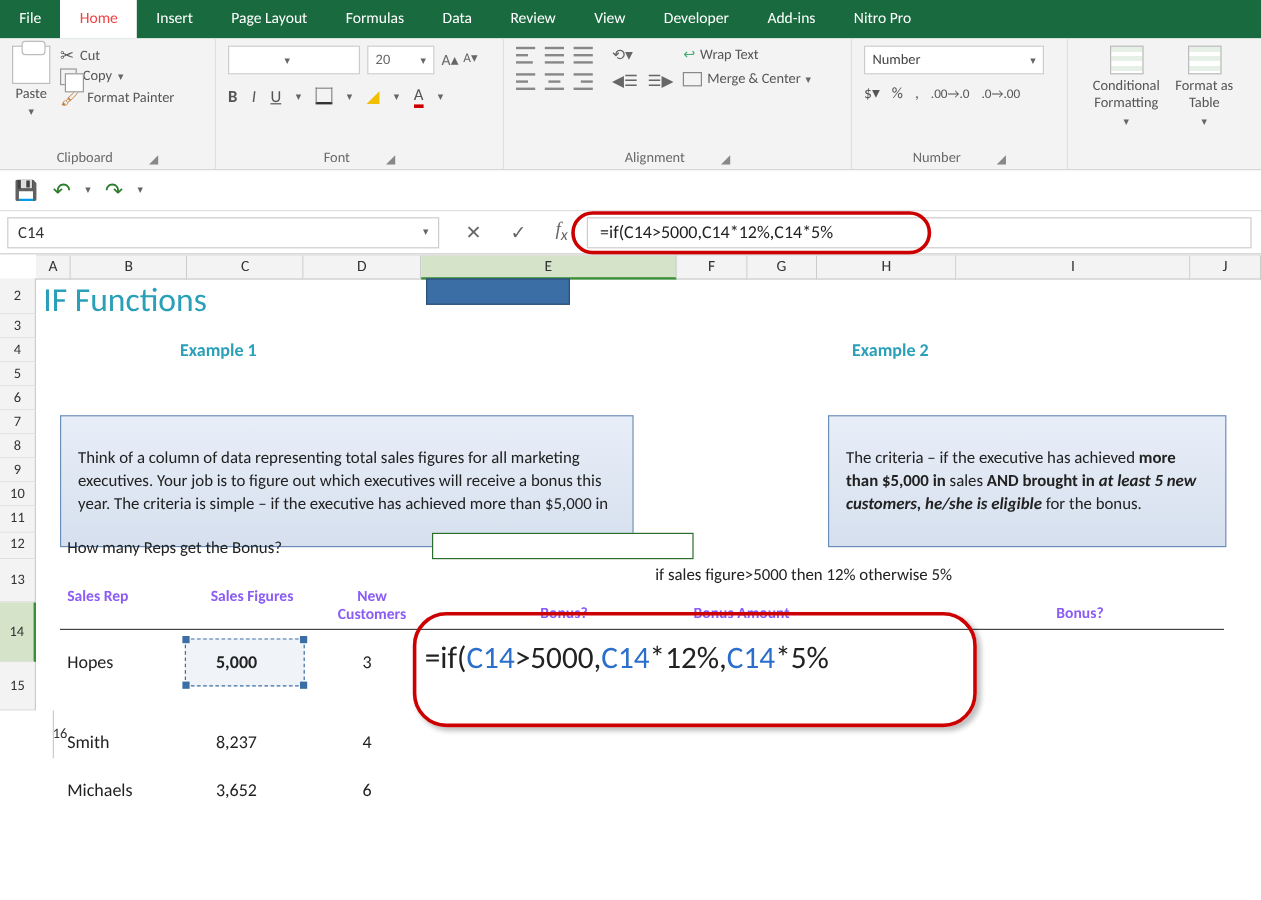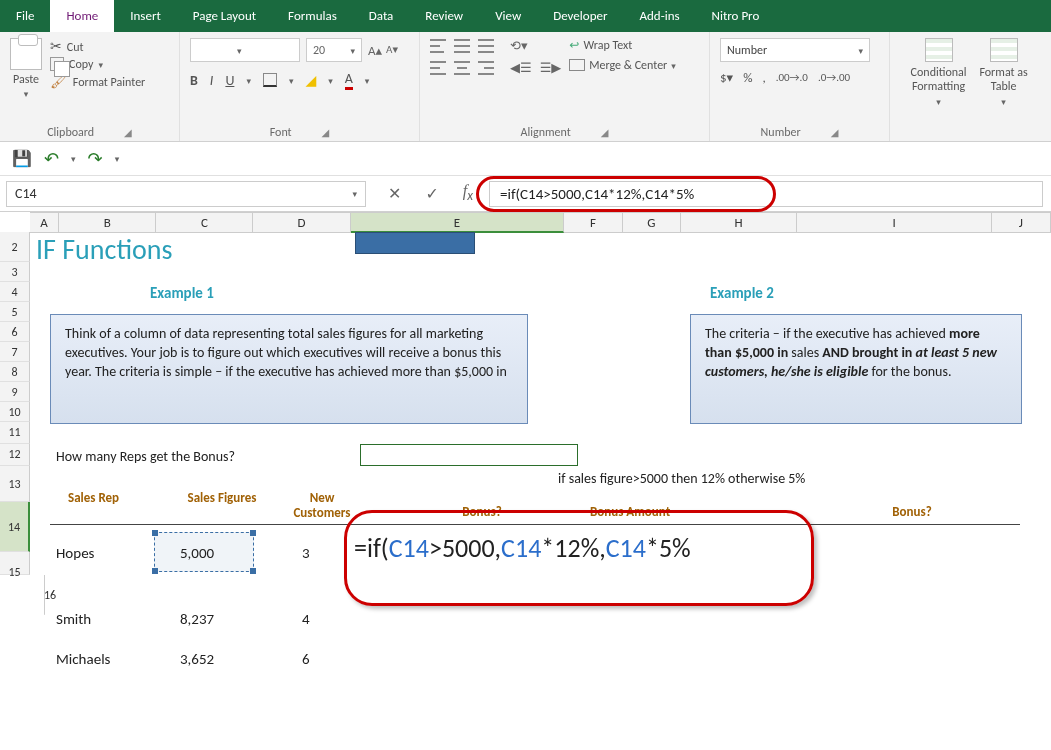--- a/index.html
+++ b/index.html
@@ -1,21 +1,21 @@
 <!DOCTYPE html>
 <html><head>
 <meta charset="utf-8">
 <style>
   * { box-sizing: border-box; margin: 0; padding: 0; font-family: "Segoe UI", Calibri, sans-serif; }
   body { background: #fff; font-size: 13px; overflow: hidden; width: 1051px; height: 750px; }
 
   
   .tabs { display:flex; background:#1a6a3f; color:#fff; height:32px; align-items:stretch; }
   .tab  { padding:8px 16px; cursor:pointer; font-size:13px; }
-  .tab.active { background:#fff; color:#701a75; }
+  .tab.active { background:#fff; color:#ef4444; }
 
   
   .ribbon { display:flex; background:#f3f3f3; border-bottom:1px solid #d0d0d0; height:110px; }
   .group  { border-right:1px solid #e0e0e0; padding:6px 10px 2px 10px; display:flex; flex-direction:column; justify-content:space-between; }
   .group-label { text-align:center; color:#6a6a6a; font-size:12px; padding-top:2px; display:flex; justify-content:center; align-items:center; gap:30px;}
   .group-label .dlauncher { font-size:10px; color:#888; }
   .paste-block { display:flex; gap:8px; align-items:flex-start; }
   .paste-btn { display:flex; flex-direction:column; align-items:center; gap:2px; color:#555; font-size:12px;}
   .paste-icon { width:32px; height:32px; background:#fff; border:1px solid #bdbdbd; position:relative;}
   .paste-icon::before{content:"";position:absolute;top:-5px;left:7px;width:18px;height:10px;border:1px solid #bdbdbd;border-radius:3px;background:#fff;}
@@ -71,26 +71,26 @@
   .rowhead-col { position:absolute; left:0; top:20px; width:30px;}
   .rowhead { height:20px; border-right:1px solid #ccc; border-bottom:1px solid #e0e0e0; background:#f3f3f3; text-align:center; font-size:12px; color:#333; line-height:20px;}
   .rowhead.tall { height:22px;}
   .rowhead.sel { background:#d5e3c8; border-right:2px solid #3b8e3b;}
 
   .cells { position:absolute; left:30px; top:20px; right:0;}
   .title-cell { color:#2a9fb8; font-size:28px; font-family:Calibri; padding-left:6px; height:30px;}
   .floating-rect { position:absolute; top:0px; width:120px; height:22px; background:#3a6ea5; border:1px solid #2a4e75;}
 
   .hdr { color:#2a9fb8; font-weight:bold; font-size:15px; text-align:center;}
-  .infobox { position:absolute; background:linear-gradient(#e8eef8,#d6e0ee); border:1px solid #6a8bb8; padding:10px 14px; font-size:14px; color:#222; line-height:1.35;}
+  .infobox { position:absolute; background:linear-gradient(#e8eef8,#d6e0ee); border:1px solid #6a8bb8; padding:26px 14px; font-size:14px; color:#222; line-height:1.35;margin-top:32px;}
 
   .q-row { position:absolute; font-size:14px; color:#222;}
   .bonus-inputbox { position:absolute; border:1px solid #2b6e2b; background:#fff; width:218px; height:22px;}
 
-  .tbl-head { position:absolute; font-size:13px; font-weight:bold; color:#a16207; text-align:center;margin-left:12px;}
+  .tbl-head { position:absolute; font-size:13px; font-weight:bold; color:#8b5cf6; text-align:center;}
   .tbl-cell { position:absolute; font-size:15px; color:#222;}
 
   .sel-cell { position:absolute; border:1px dashed #3a6ea5; background:rgba(58,110,165,0.08);}
   .sel-cell .handle { position:absolute; width:6px;height:6px;background:#3a6ea5;}
 
   .formula-float { position:absolute; font-family:Calibri; font-size:26px; color:#222;}
   .formula-float .ref{color:#2b6ecb;}
   .tooltip { position:absolute; background:#f7f7ef; border:1px solid #bbb; font-size:12px; padding:3px 6px; color:#333;}
   .tooltip b{font-weight:bold;}
   .big-ring { position:absolute; border:3px solid #c00; border-radius:28px; box-shadow:3px 3px 4px rgba(0,0,0,0.25); pointer-events:none;}
@@ -322,56 +322,56 @@
     <div class="rowhead">5</div>
     <div class="rowhead">6</div>
     <div class="rowhead">7</div>
     <div class="rowhead">8</div>
     <div class="rowhead">9</div>
     <div class="rowhead">10</div>
     <div class="rowhead tall">11</div>
     <div class="rowhead tall">12</div>
     <div class="rowhead" style="height:36px;line-height:36px;">13</div>
     <div class="rowhead sel" style="height:50px;line-height:50px;">14</div>
-    <div class="rowhead" style="height:23px;line-height:40px;">15</div>
+    <div class="rowhead" style="height:40px;line-height:40px;">15</div>
     <div class="rowhead" style="height:40px;line-height:40px;margin-left:44px;">16</div>
   </div>
 
   <div class="cells">
     <div class="title-cell">IF Functions</div>
     <div class="floating-rect" style="left:325px;"></div>
 
     <div class="hdr" style="position:absolute;top:52px;left:120px;">Example 1</div>
     <div class="hdr" style="position:absolute;top:52px;left:680px;">Example 2</div>
 
     <div class="infobox" style="top:82px;left:20px;width:478px;height:110px;">Think of a column of data representing total sales figures for all marketing executives. Your job is to figure out which executives will receive a bonus this year. The criteria is simple – if the executive has achieved more than $5,000 in</div>
     <div class="infobox" style="top:82px;left:660px;width:332px;height:110px;">
       <span>The criteria – if the executive has achieved </span><b>more than $5,000 in</b><span> sales </span><b>AND brought in </b><b><i>at least 5 new customers, he/she is eligible</i></b><span> for the bonus.</span>
     </div>
 
     <div class="q-row" style="top:216px;left:26px;font-weight:500;">How many Reps get the Bonus?</div>
     <div class="bonus-inputbox" style="top:212px;left:330px;"></div>
-    <div class="q-row" style="top:238px;left:528px;">if sales figure&gt;5000 then 12% otherwise 5%</div>
+    <div class="q-row" style="top:238px;left:516px;">if sales figure&gt;5000 then 12% otherwise 5%</div>
 
     <div class="tbl-head" style="top:258px;left:26px;width:60px;text-align:left;">Sales Rep</div>
     <div class="tbl-head" style="top:258px;left:140px;width:80px;">Sales Figures</div>
     <div class="tbl-head" style="top:258px;left:240px;width:80px;">New Customers</div>
     <div class="tbl-head" style="top:272px;left:400px;width:80px;">Bonus?</div>
     <div class="tbl-head" style="top:272px;left:548px;width:120px;text-align:left;">Bonus Amount</div>
     <div class="tbl-head" style="top:272px;left:830px;width:80px;">Bonus?</div>
     <div class="thin-under" style="top:292px;left:20px;width:970px;"></div>
 
     <div class="tbl-cell" style="top:312px;left:26px;">Hopes</div>
     <div class="sel-cell" style="top:300px;left:124px;width:100px;height:40px;">
       <div class="handle" style="top:-3px;left:-3px;"></div>
         <div class="handle" style="top:-3px;right:-3px;"></div>
       <div class="handle" style="bottom:-3px;left:-3px;"></div>
         <div class="handle" style="bottom:-3px;right:-3px;"></div>
     </div>
-    <div class="tbl-cell" style="top:312px;left:150px;font-weight:400;">5,000</div>
+    <div class="tbl-cell" style="top:312px;left:150px;font-weight:700;">5,000</div>
     <div class="tbl-cell" style="top:312px;left:272px;">3</div>
 
     <div class="formula-float" style="top:300px;left:324px;">
       <span>=if(</span><span class="ref">C14</span><span>&gt;5000,</span><span class="ref">C14</span><span>*12%,</span><span class="ref">C14</span><span>*5%</span>
     </div>
     <div class="big-ring" style="top:278px;left:314px;width:470px;height:96px;"></div>
 
     <div class="tbl-cell" style="top:378px;left:26px;">Smith</div>
     <div class="tbl-cell" style="top:378px;left:150px;">8,237</div>
     <div class="tbl-cell" style="top:378px;left:272px;">4</div>

